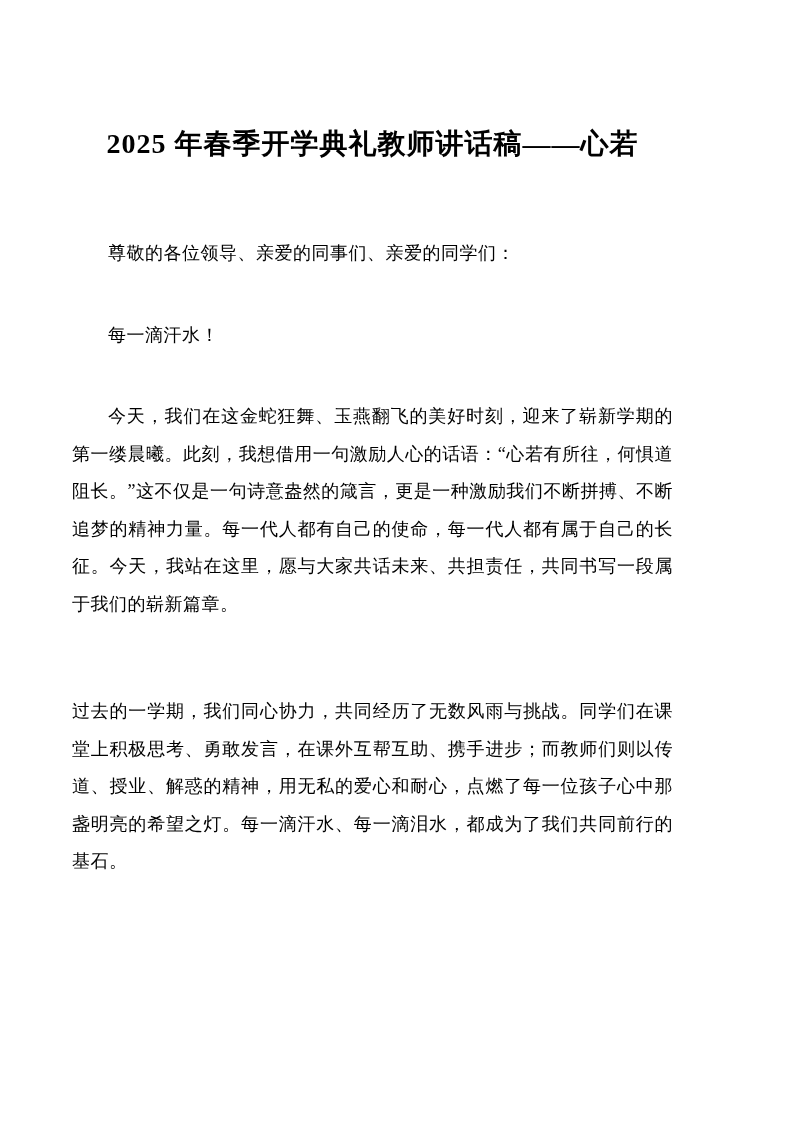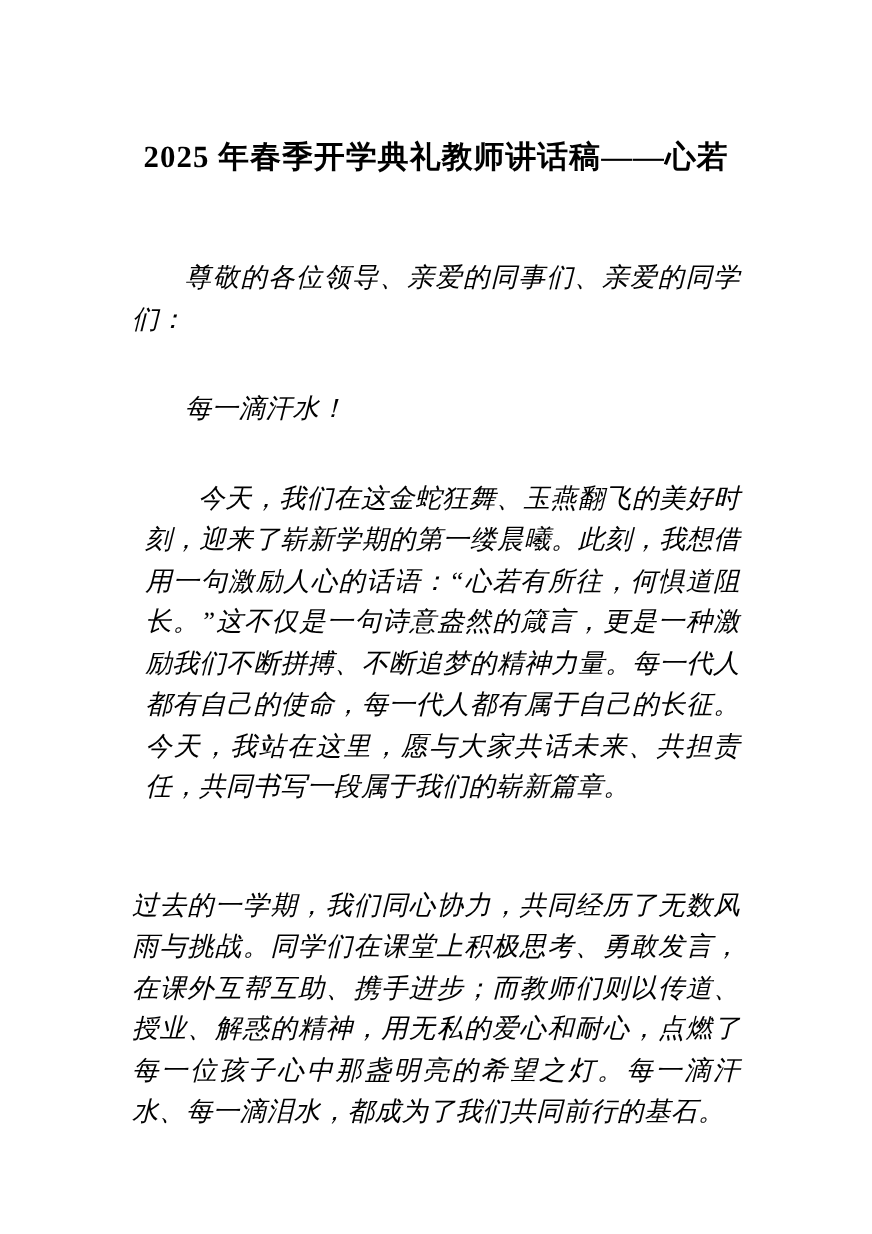--- a/index.html
+++ b/index.html
@@ -5,52 +5,50 @@
   html, body {
     margin: 0;
     padding: 0;
     background: #ffffff;
   }
   .page {
     position: relative;
     width: 793px;
     height: 1122px;
     box-sizing: border-box;
-    padding: 117px 120px 0 120px;
+    padding: 117px 120px 0 72px;
     background: #ffffff;
     color: #000000;
     font-family: "Liberation Serif", "DejaVu Serif", serif;
     overflow: hidden;
   }
   .title {
     margin: 0 0 64px 0;
     font-size: 28px;
     font-weight: bold;
     text-align: center;
     line-height: 54px;
     letter-spacing: 1px;
   }
   .title-line {
     display: block;
     white-space: nowrap;
   }
   .para {
     margin: 0 0 44px 0;
-    font-size: 24px;
+    font-size: 18px;
     line-height: 37.5px;
     text-align: justify;
     letter-spacing: 0.5px;
-    font-style: italic;
   }
   .para.indent {
     text-indent: 2em;
   }
   .para.gap-large {
     margin-bottom: 70px;
-    margin-left: 12px;
   }
   .para:last-child {
     margin-bottom: 16px;
   }
 </style>
 </head>
 <body>
 
 <div class="page">
 

